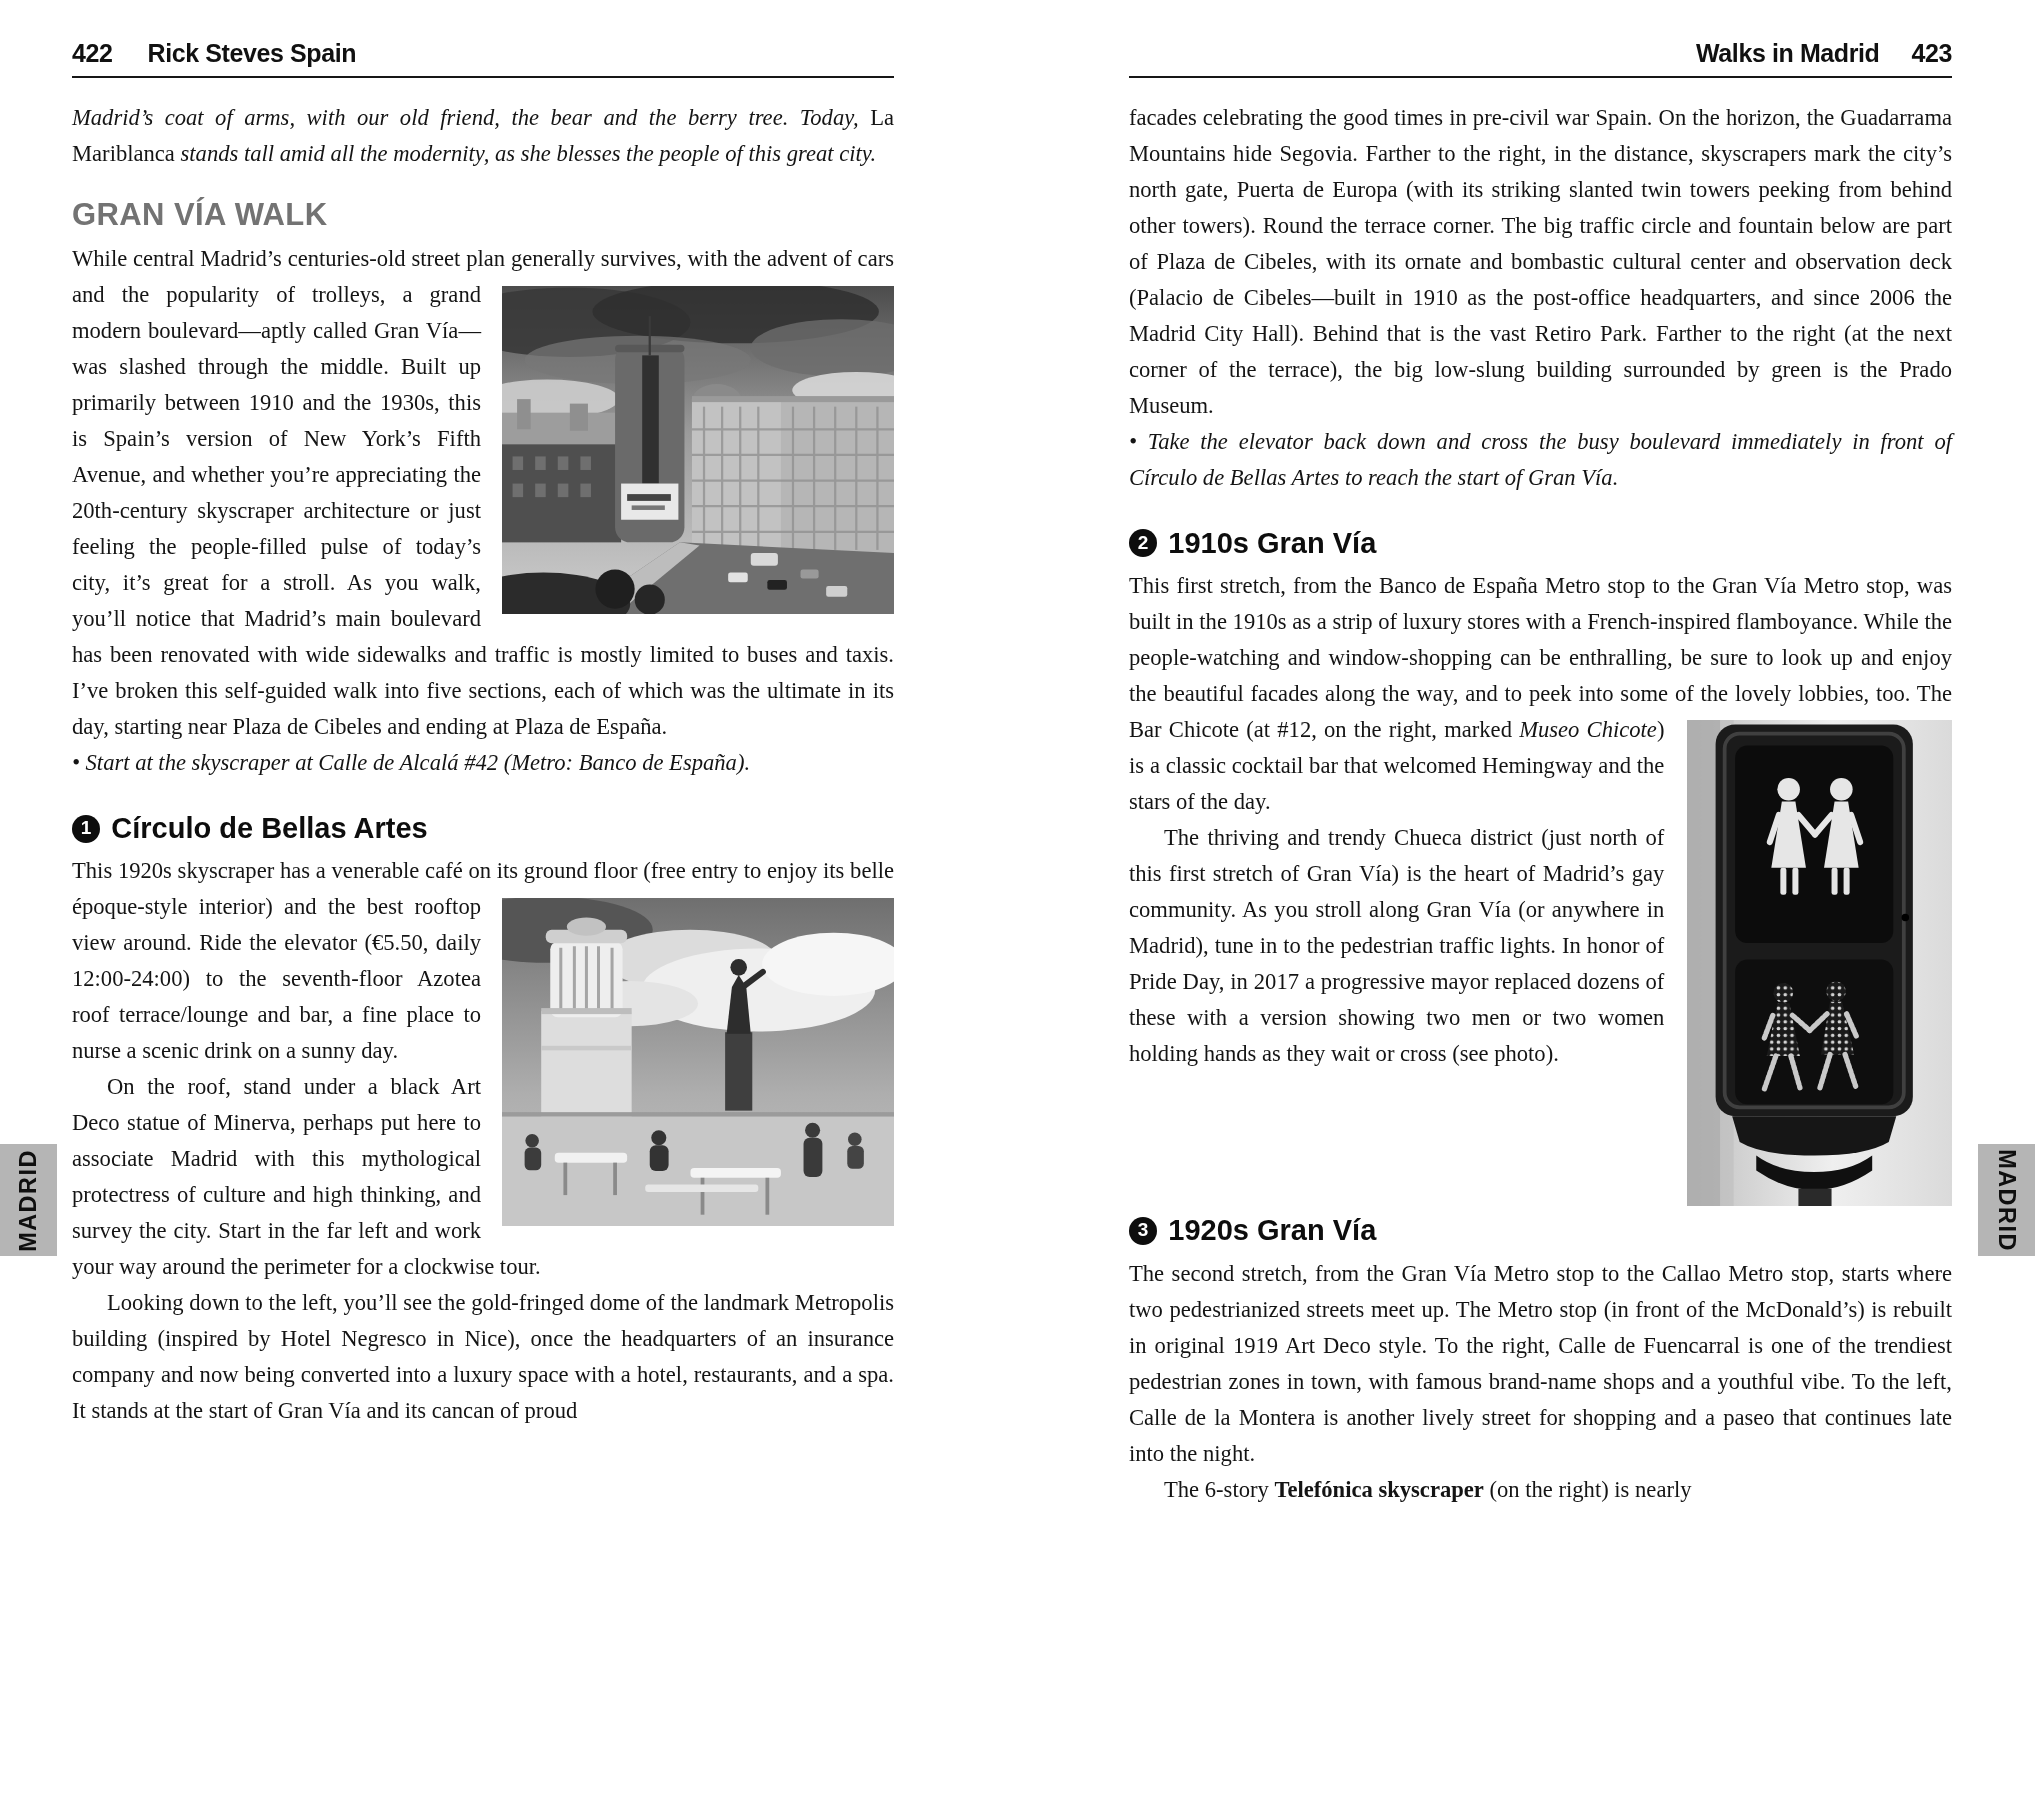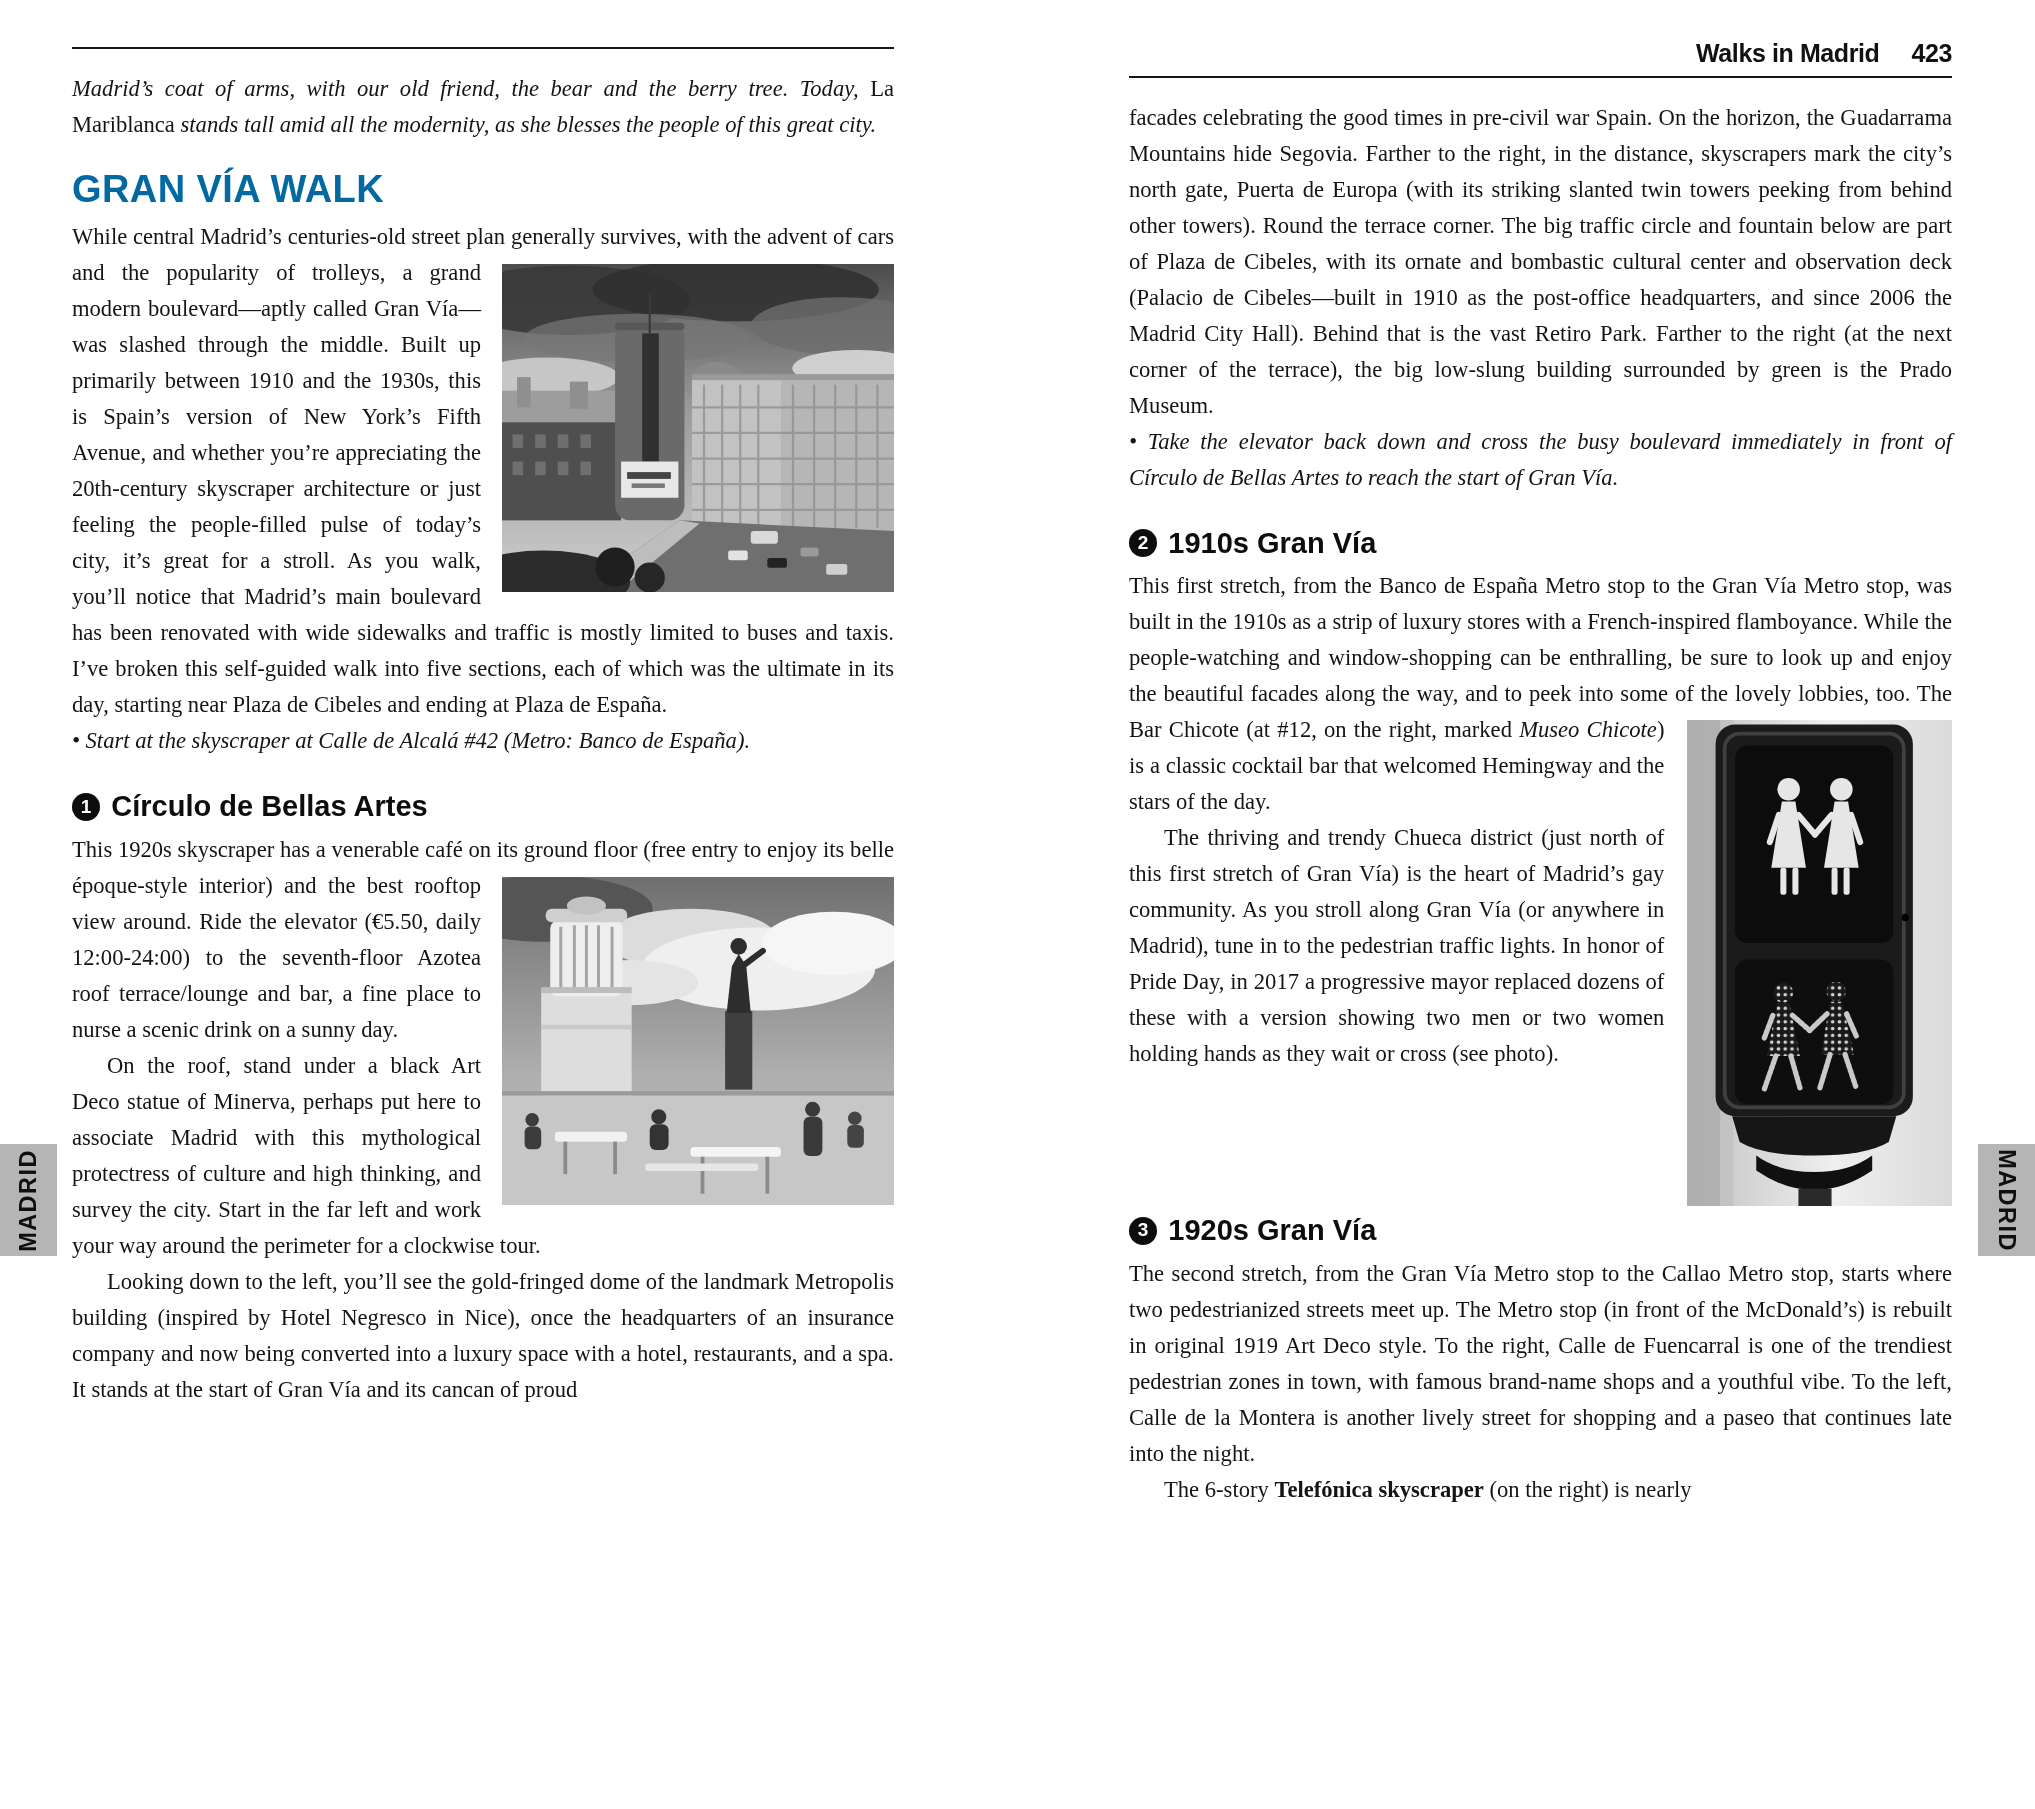--- a/index.html
+++ b/index.html
@@ -36,22 +36,22 @@
   }
   .bodytext p { margin:0; }
   .it  { font-style:italic; }
   .rm  { font-style:normal; }
   .note { font-style:italic; }
   .indent { text-indent:35px; }
   .b { font-weight:700; }
 
   h2.walk-head {
     font-family:"Liberation Sans", sans-serif;
-    font-weight:700; font-size:38px; letter-spacing:0.4px;
-    color:#0369a1; margin:26px 0 9px 0; line-height:1.1;
+    font-weight:700; font-size:31px; letter-spacing:0.4px;
+    color:#737373; margin:26px 0 9px 0; line-height:1.1;
   }
   h3.num-head {
     font-family:"Liberation Sans", sans-serif;
     font-weight:700; font-size:29px; color:#0d0d0d;
     margin:32px 0 9px 0; line-height:1.1;
     display:flex; align-items:center; gap:11.3px;
   }
   .clear-right { clear:right; }
   .circle {
     width:28px; height:28px; border-radius:50%;
@@ -77,20 +77,24 @@
     font-weight:700; font-size:23.4px; letter-spacing:1.5px;
     color:#0f0f0f; white-space:nowrap;
   }
   .tab-left  span { transform:rotate(-90deg); }
   .tab-right span { transform:rotate(90deg); }
 </style>
 </head>
 <body>
 
 <div class="page page-left">
+  <div class="pghead pghead-left">
+    <span class="pgnum">422</span>
+    <span class="pgtitle-left">Rick Steves Spain</span>
+  </div>
   <div class="rule"></div>
 
   <div class="bodytext">
 
     <p><span class="it">Madrid’s coat of arms, with our old friend, the bear and the berry tree. Today, </span><span class="rm">La Mariblanca</span><span class="it"> stands tall amid all the modernity, as she blesses the people of this great city.</span></p>
 
     <h2 class="walk-head">GRAN VÍA WALK</h2>
 
     <p><span>While central Madrid’s centuries-old street plan generally survives, with the advent of cars and the popularity of trolleys, a </span><span class="photo photo-granvia">
           <svg viewBox="0 0 520 435" preserveAspectRatio="none" role="img">

